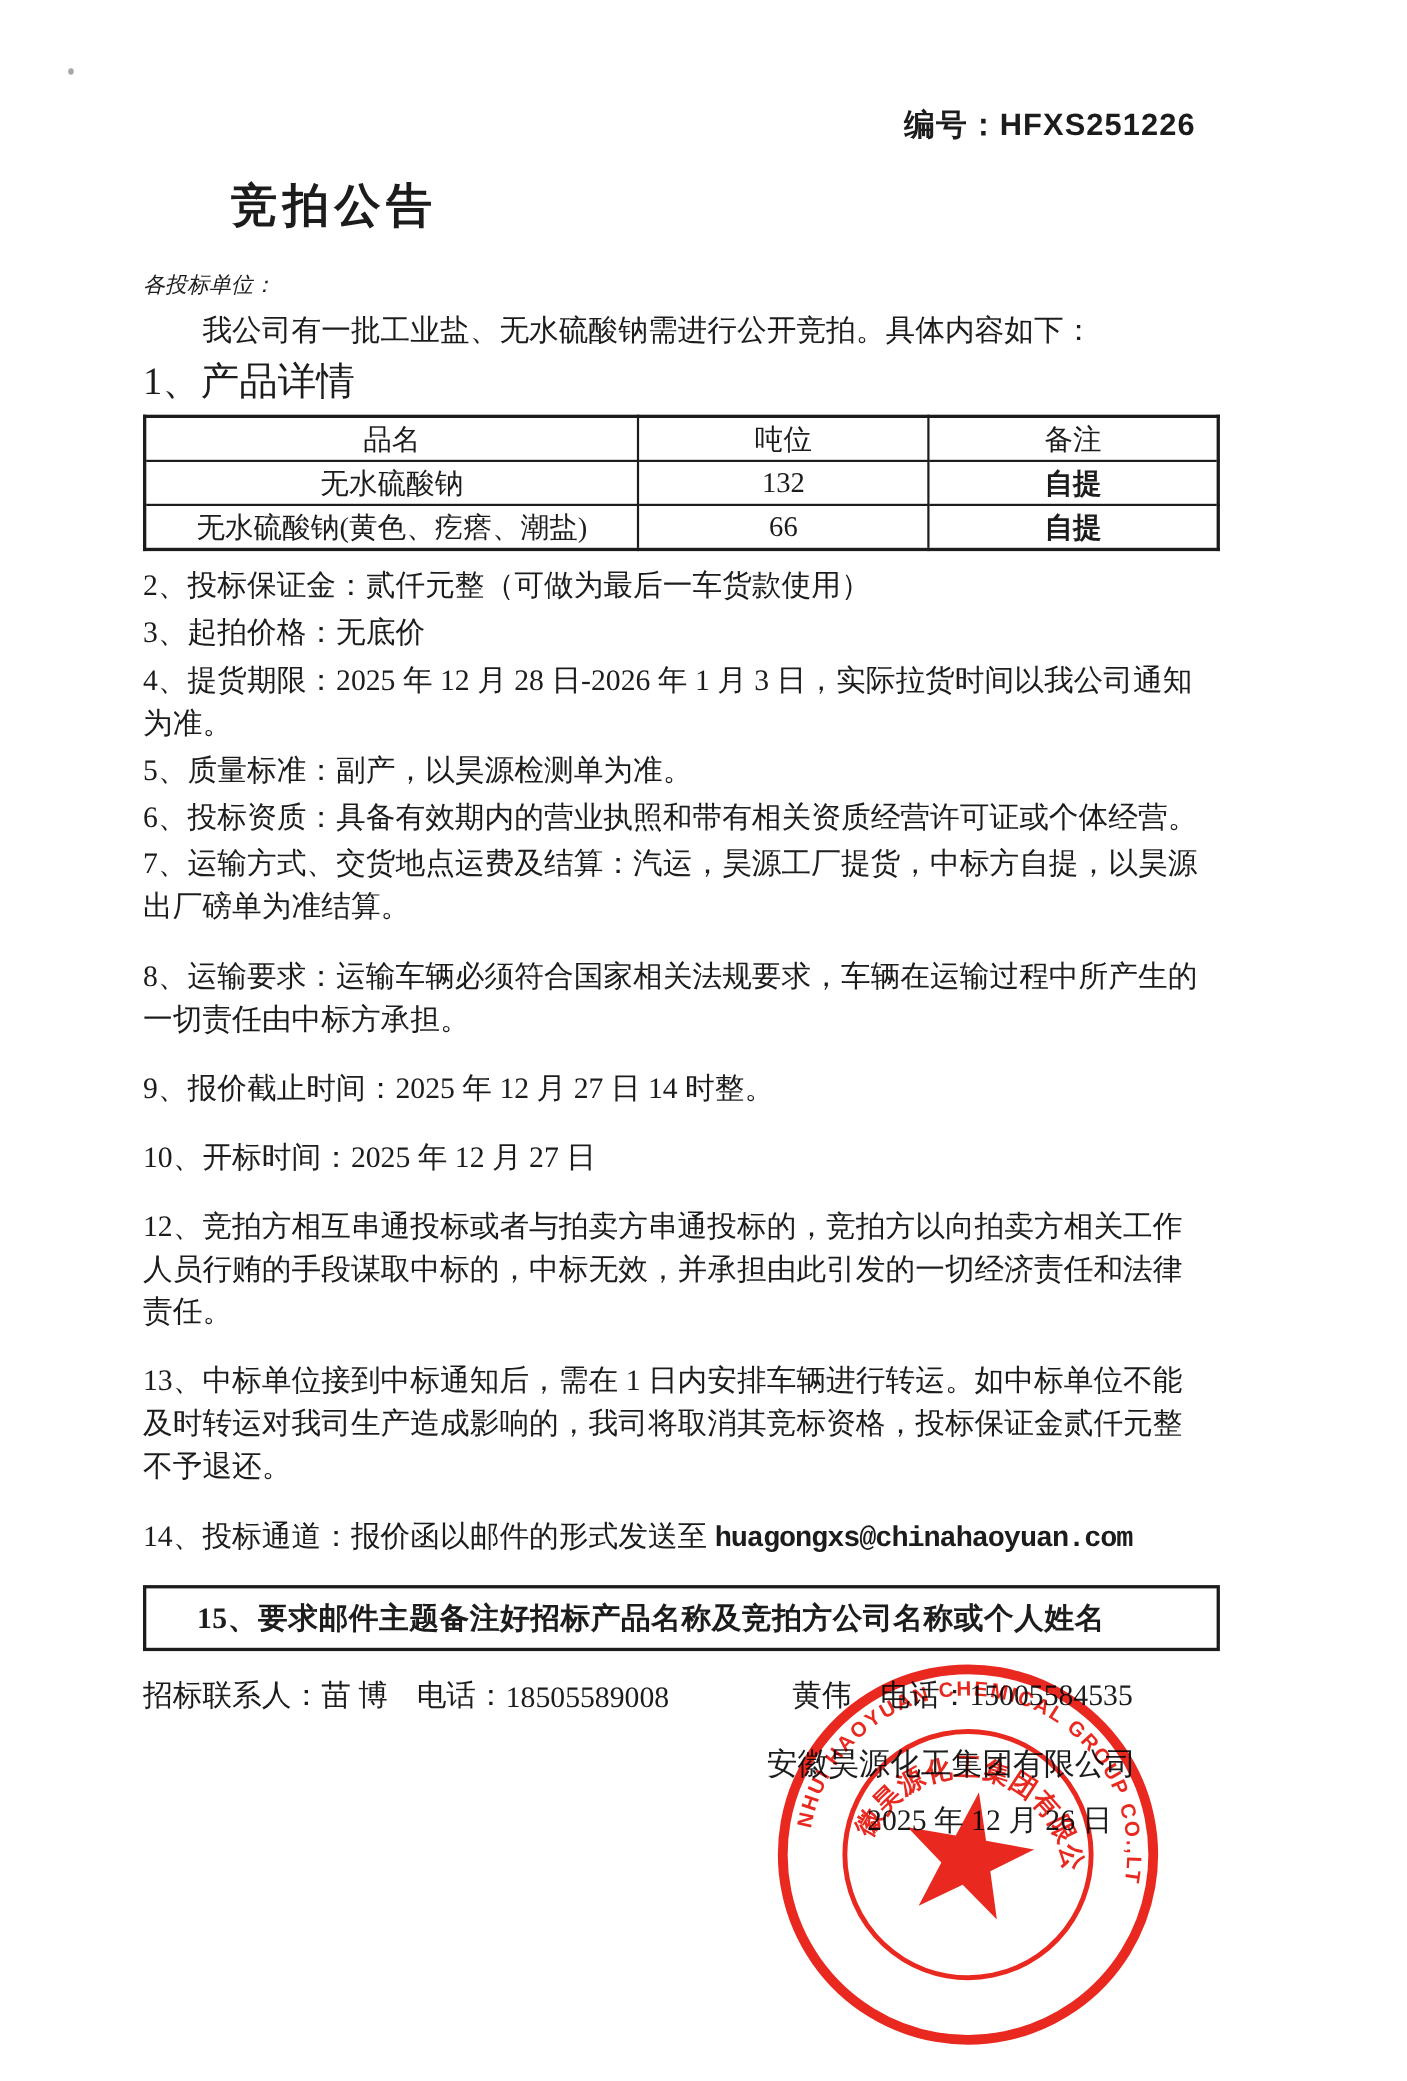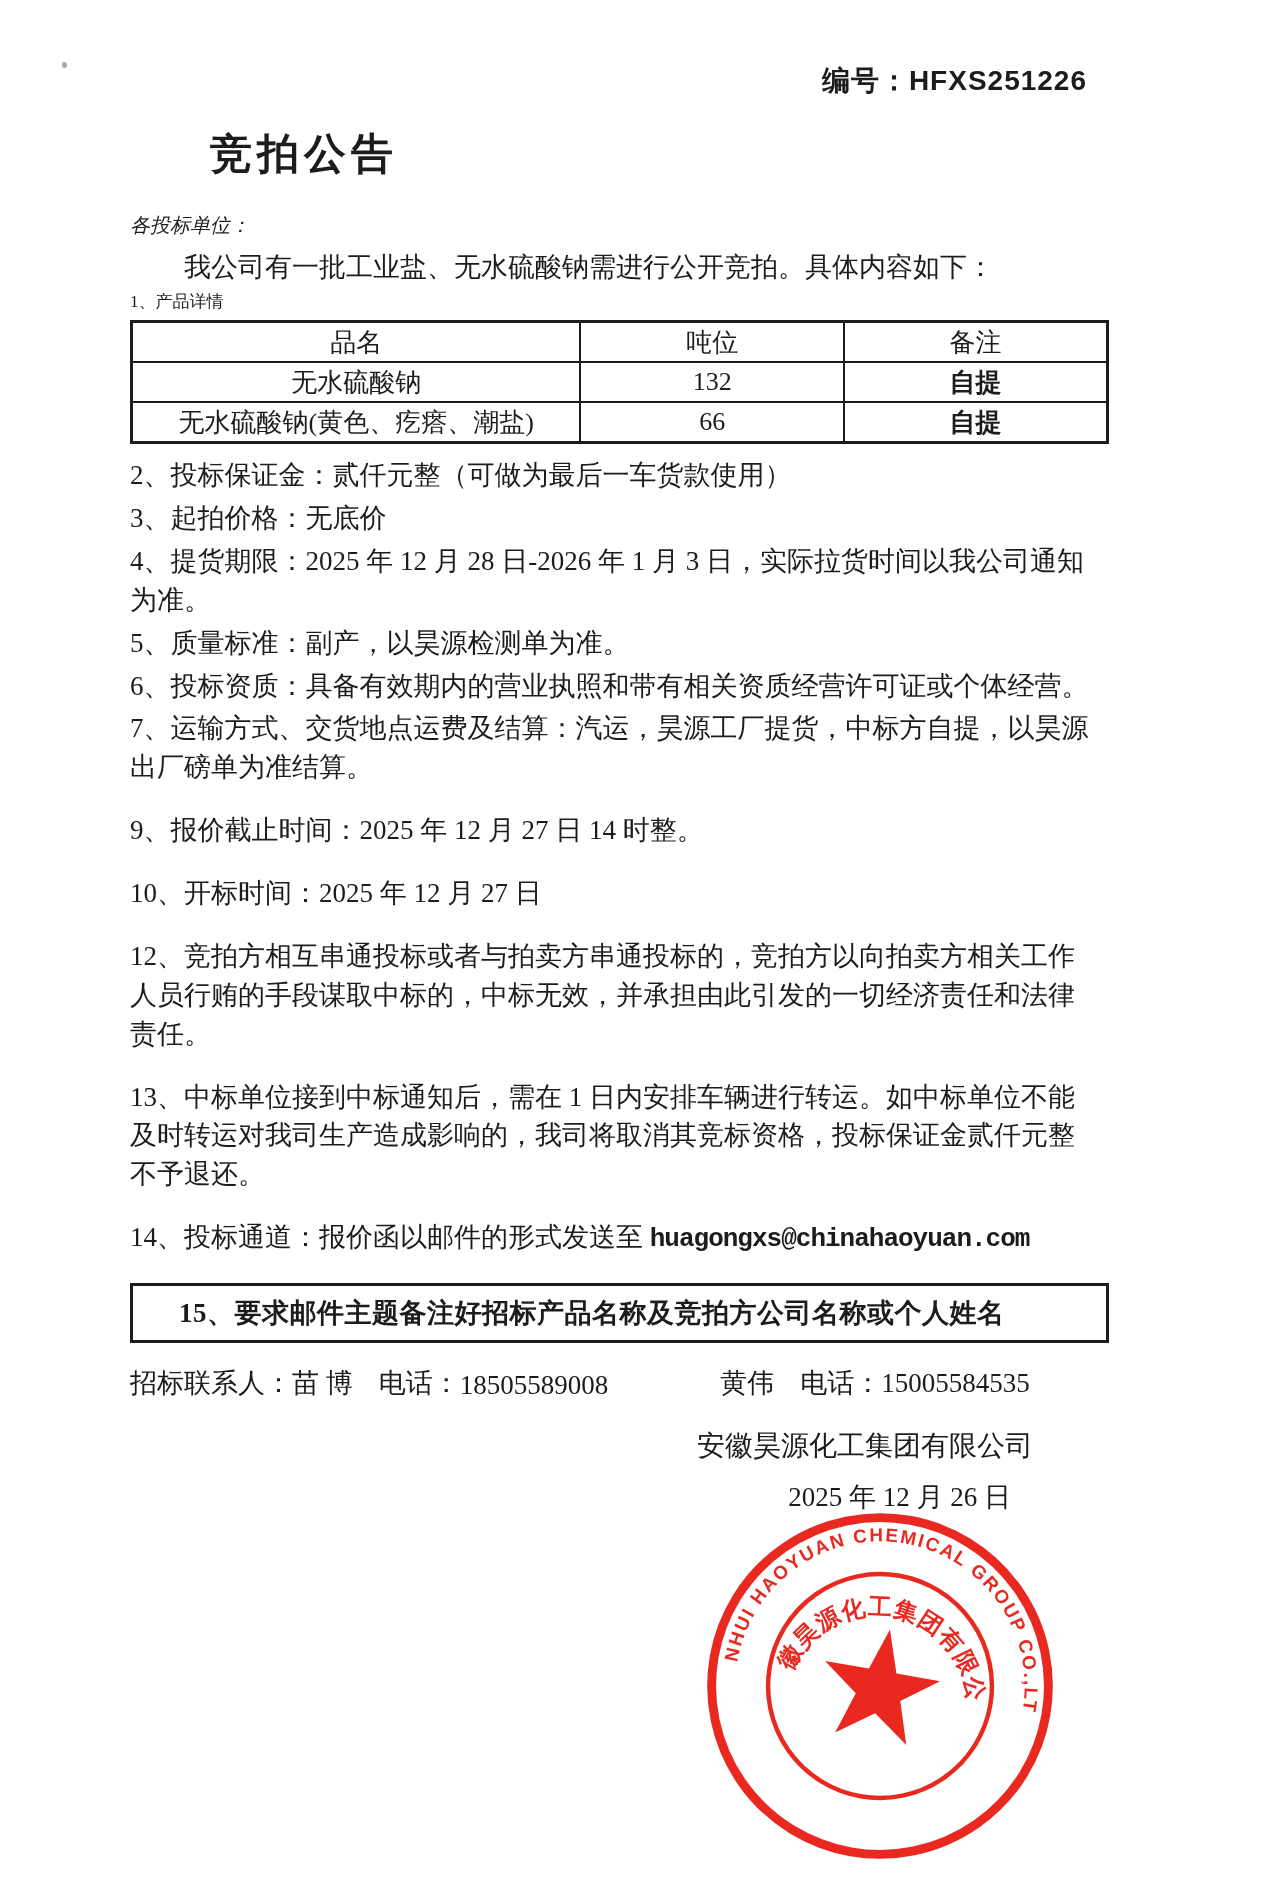--- a/index.html
+++ b/index.html
@@ -1,32 +1,32 @@
 <!DOCTYPE html>
 <html><head>
 <meta charset="utf-8">
 <style>
   html,body{margin:0;padding:0;}
   body{
     width:1279px;height:1892px;background:#ffffff;position:relative;overflow:hidden;
     font-family:"Liberation Serif","DejaVu Serif",serif;color:#1c1c1c;
   }
-  .page{padding:62px 170px 0 130px;position:relative;}
+  .page{padding:95px 170px 0 130px;position:relative;}
   .speck{position:absolute;left:62px;top:62px;width:5px;height:6px;background:#8a8a8a;border-radius:50%;opacity:.75;}
   .doc-number{
     text-align:right;padding-right:22px;font-family:"Liberation Sans","DejaVu Sans",sans-serif;
     font-weight:bold;font-size:28px;letter-spacing:1px;
   }
   .title{
     margin:26px 0 0 80px;font-family:Liberation Sans, sans-serif;
     font-weight:bold;font-size:42px;letter-spacing:5px;
   }
   .salutation{margin-top:30px;font-size:20px;font-style:italic;}
   .intro{margin-top:9px;font-size:27px;text-indent:2em;line-height:1.45;}
-  .sec1{margin-top:3px;font-size:17px;}
+  .sec1{margin-top:3px;font-size:35px;}
   table.products{border-collapse:collapse;width:100%;margin-top:7px;table-layout:fixed;border:3px solid #1c1c1c;}
   table.products th,table.products td{
     border:2px solid #1c1c1c;text-align:center;vertical-align:middle;
     font-size:26px;font-weight:normal;height:38px;padding:0 4px;overflow:hidden;white-space:nowrap;
   }
   table.products td.remark{font-weight:bold;}
   .c1{width:46%;}.c2{width:27%;}.c3{width:27%;}
   .items{margin-top:12px;}
   .item{font-size:27px;line-height:1.44;margin:4px 13px 0 0;}
   .item.spaced{margin-top:24px;}
@@ -93,20 +93,21 @@
       </tbody>
   </table>
 
   <div class="items">
       <div class="item">2、投标保证金：贰仟元整（可做为最后一车货款使用）</div>
       <div class="item">3、起拍价格：无底价</div>
       <div class="item">4、提货期限：2025 年 12 月 28 日-2026 年 1 月 3 日，实际拉货时间以我公司通知为准。</div>
       <div class="item">5、质量标准：副产，以昊源检测单为准。</div>
       <div class="item">6、投标资质：具备有效期内的营业执照和带有相关资质经营许可证或个体经营。</div>
       <div class="item">7、运输方式、交货地点运费及结算：汽运，昊源工厂提货，中标方自提，以昊源出厂磅单为准结算。</div>
+      <div class="item spaced">8、运输要求：运输车辆必须符合国家相关法规要求，车辆在运输过程中所产生的一切责任由中标方承担。</div>
       <div class="item spaced">9、报价截止时间：2025 年 12 月 27 日 14 时整。</div>
       <div class="item spaced">10、开标时间：2025 年 12 月 27 日</div>
       <div class="item spaced">12、竞拍方相互串通投标或者与拍卖方串通投标的，竞拍方以向拍卖方相关工作人员行贿的手段谋取中标的，中标无效，并承担由此引发的一切经济责任和法律责任。</div>
       <div class="item spaced">13、中标单位接到中标通知后，需在 1 日内安排车辆进行转运。如中标单位不能及时转运对我司生产造成影响的，我司将取消其竞标资格，投标保证金贰仟元整不予退还。</div>
       <div class="item spaced">14、投标通道：报价函以邮件的形式发送至 <span class="email">huagongxs@chinahaoyuan.com</span></div>
     </div>
 
   <div class="notice-box">15、要求邮件主题备注好招标产品名称及竞拍方公司名称或个人姓名</div>
 
   <div class="contact-row">

